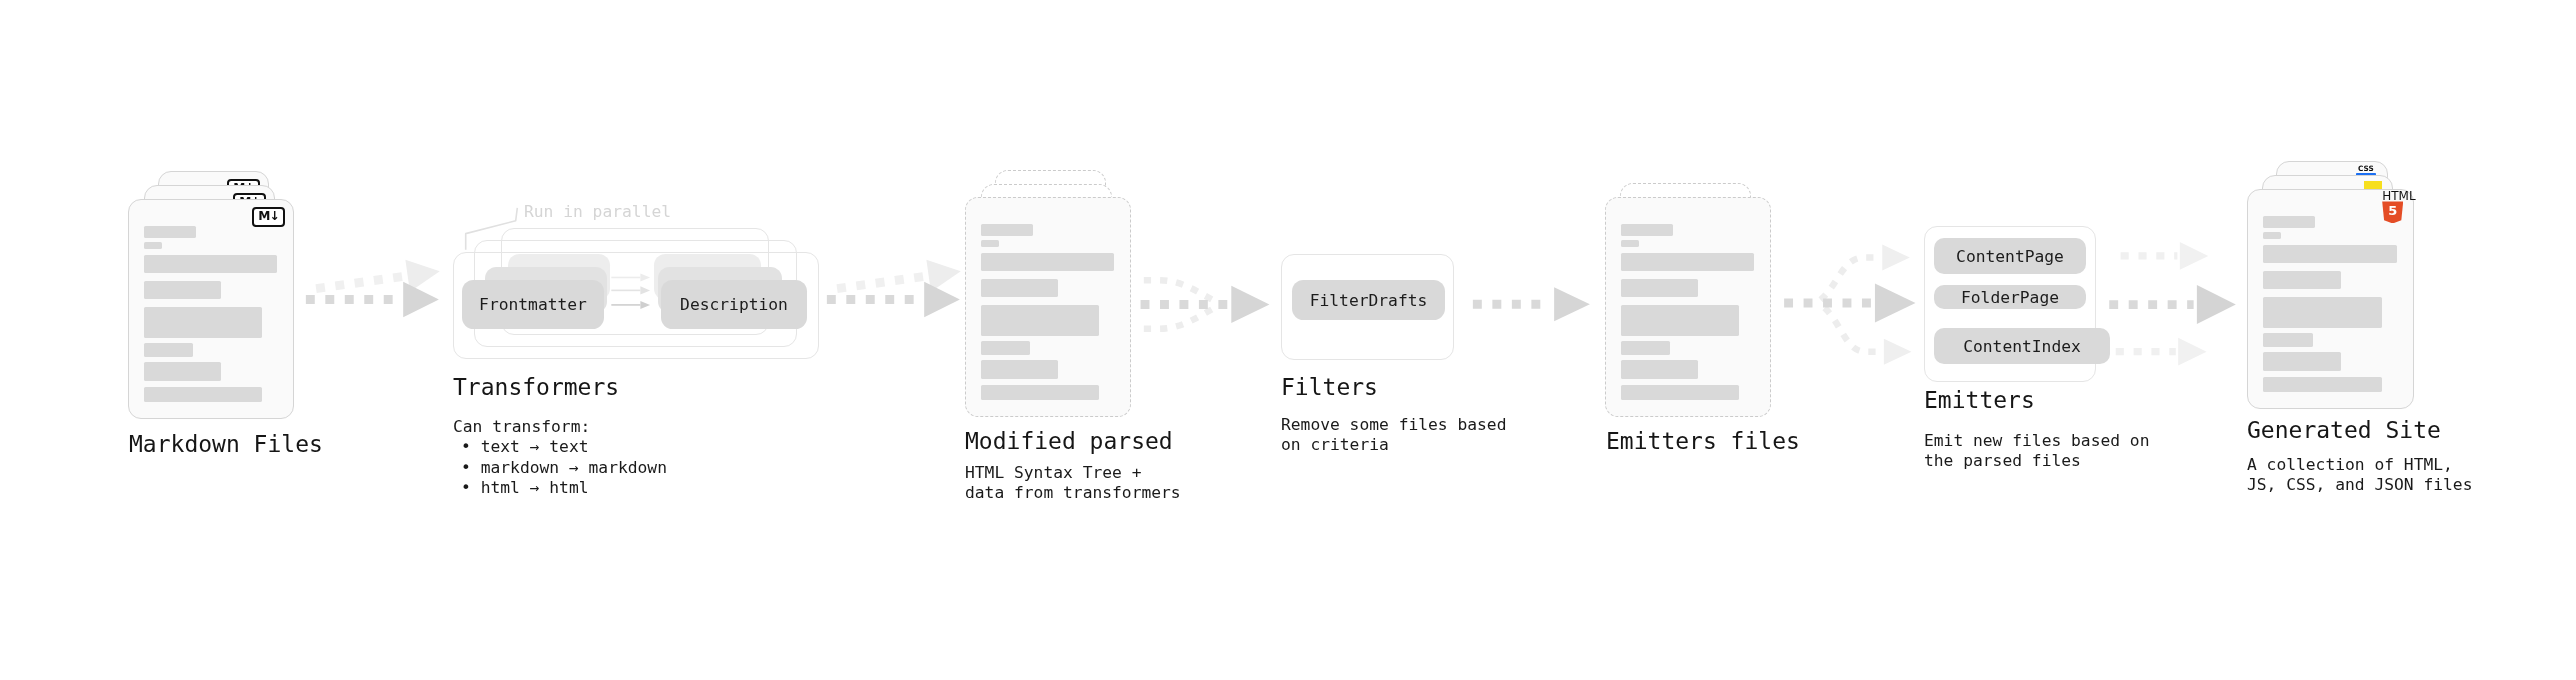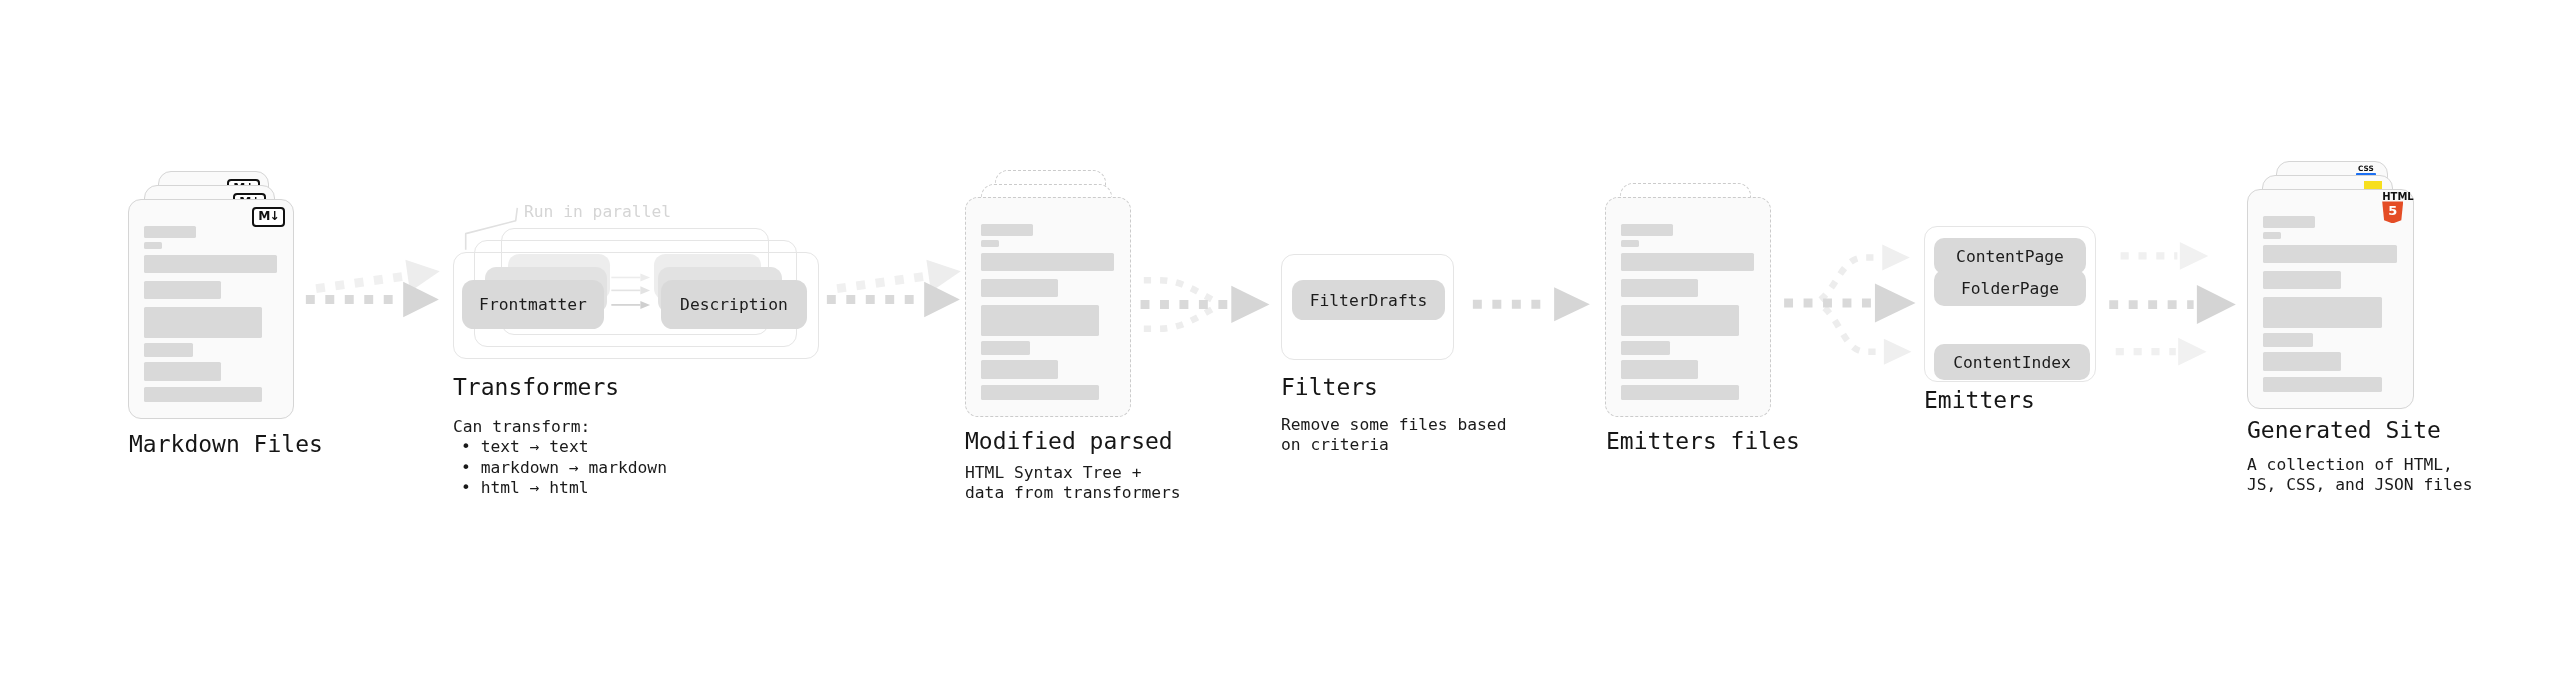--- a/index.html
+++ b/index.html
@@ -27,21 +27,21 @@
     font-size:12.2px; line-height:15.4px; text-align:center; box-sizing:border-box;
     letter-spacing:-0.8px;
   }
 
   
   .css-badge { position:absolute; top:3.3px; right:11.4px; width:19.5px; text-align:center; }
   .css-badge .txt { font-family:"DejaVu Sans",sans-serif; font-weight:bold; font-size:7.3px; line-height:7.3px; color:#111; }
   .css-badge .bar-blue { height:3.3px; background:var(--css-blue,#1b6ff2); margin-top:0.8px; border-radius:0.8px; }
   .js-badge { position:absolute; top:4.9px; right:9.8px; width:18.7px; height:10.6px; background:var(--js-yellow,#f7df1e); }
   .html5-badge { position:absolute; top:3.3px; right:9.8px; width:21px; text-align:center; }
-  .html5-badge .word { font-family:"DejaVu Sans",sans-serif; font-weight:bold; font-size:10px; line-height:7.3px; color:#111; }
+  .html5-badge .word { font-family:"DejaVu Sans",sans-serif; font-weight:normal; font-size:12px; line-height:7.3px; color:#111; }
   .html5-badge .shield {
     width:21px; height:22px; margin-top:0.8px; background:var(--html5-orange,#e44d26);
     clip-path:polygon(0 0,100% 0,91% 86%,50% 100%,9% 86%);
     color:#fff; font-family:"DejaVu Sans",sans-serif; font-weight:bold;
     font-size:13px; line-height:20.3px; text-align:center;
   }
 
   
   .h1 { position:absolute; font-size:23px; line-height:24.4px; color:#161616; white-space:nowrap; }
   .desc { position:absolute; font-size:16.3px; line-height:20.3px; color:#1a1a1a; white-space:nowrap; }
@@ -198,23 +198,27 @@
     <path d="M 55,88 C 76,70 82,38 106,36 L 128,36" fill="none" stroke="#ededed" stroke-width="8" stroke-dasharray="9 11"></path>
     <polygon points="131,20 131,52 165,36" fill="#efefef"></polygon>
     <path d="M 60,98 C 80,117 86,150 108,152 L 130,152" fill="none" stroke="#ededed" stroke-width="8" stroke-dasharray="9 11"></path>
     <polygon points="133,136 133,168 167,152" fill="#efefef"></polygon>
     <line x1="10" y1="92" x2="118" y2="92" stroke="#d9d9d9" stroke-width="11" stroke-dasharray="11 13"></line>
     <polygon points="122,68 122,116 172,92" fill="#d6d6d6"></polygon>
   </svg>
 
   <div class="frame" style="left:1924px;top:226px;width:172px;height:156px"></div>
   <div class="pill small" style="left:1934px;top:238px;width:152px;height:36px">ContentPage</div>
-  <div class="pill small" style="left:1934px;top:270px;width:152px;height:36px">FolderPage</div>
-  <div class="pill small" style="left:1934px;top:344px;width:156px;height:36px">ContentIndex</div>
+  <div class="pill small" style="left:1934px;top:285px;width:152px;height:24px">FolderPage</div>
+  <div class="pill small" style="left:1934px;top:328px;width:176px;height:36px">ContentIndex</div>
   <div class="h1" style="left:1924px;top:388px">Emitters</div>
+  <div class="desc" style="left:1924px;top:431px">
+    <div>Emit new files based on</div>
+    <div>the parsed files</div>
+  </div>
 
   <svg class="arrow" style="left:2106px;top:238px" width="142" height="134" viewBox="0 0 175 165">
     <line x1="18" y1="22" x2="88" y2="22" stroke="#f0f0f0" stroke-width="9" stroke-dasharray="10 12"></line>
     <polygon points="91,5 91,39 126,22" fill="#f1f1f1"></polygon>
     <line x1="4" y1="82" x2="108" y2="82" stroke="#d9d9d9" stroke-width="11" stroke-dasharray="11 13"></line>
     <polygon points="112,58 112,106 160,82" fill="#d4d4d4"></polygon>
     <line x1="12" y1="140" x2="86" y2="140" stroke="#f0f0f0" stroke-width="9" stroke-dasharray="10 12"></line>
     <polygon points="89,123 89,157 124,140" fill="#f1f1f1"></polygon>
   </svg>
 

